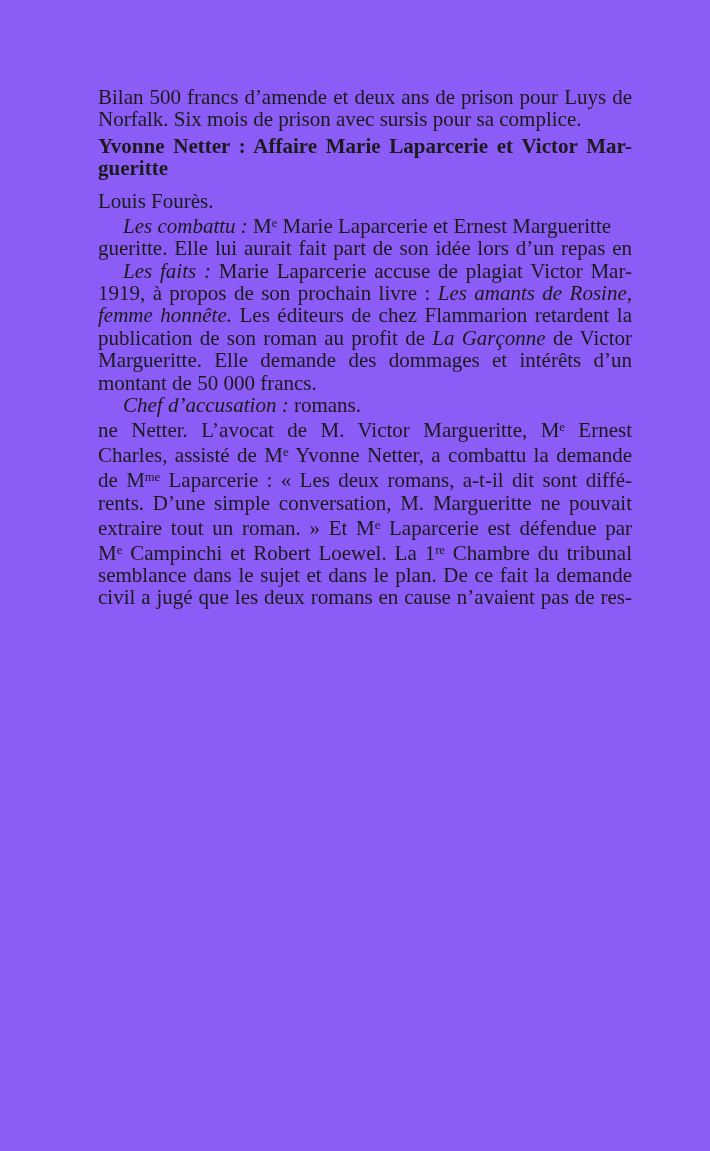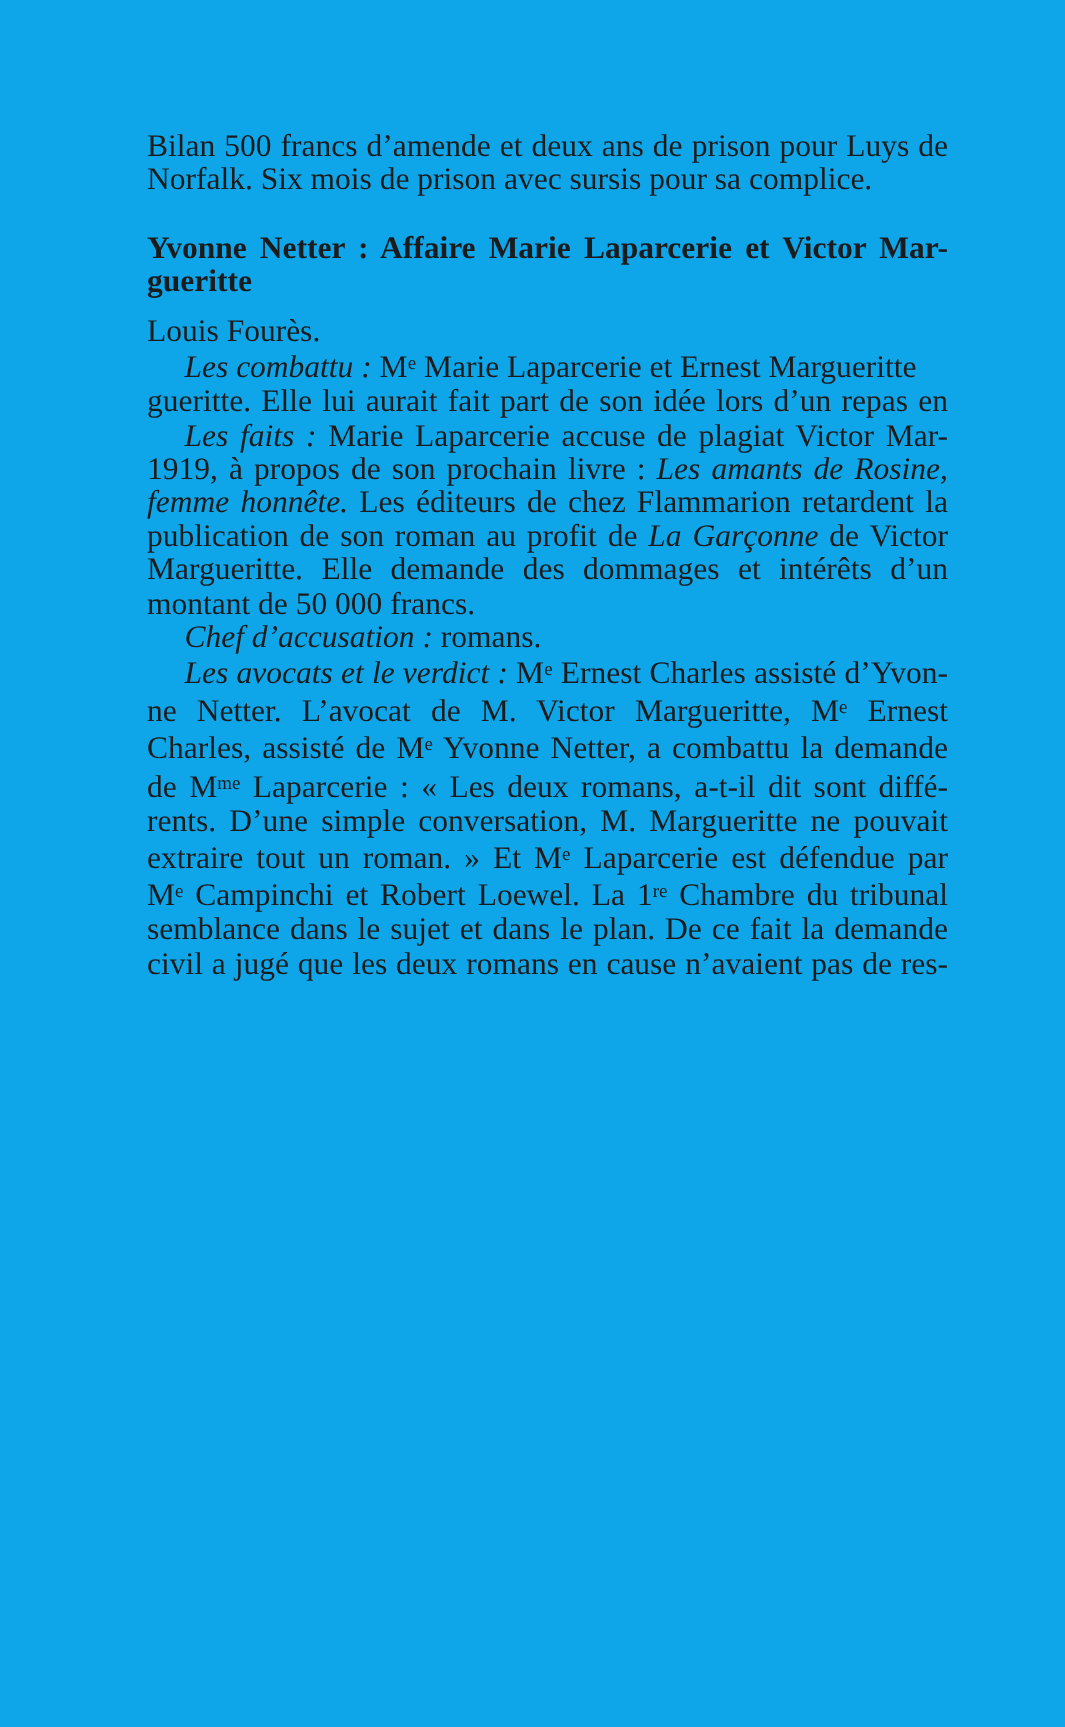--- a/index.html
+++ b/index.html
@@ -11,34 +11,34 @@
     width: 710px;
     height: 1151px;
     position: relative;
     overflow: hidden;
     font-family: "Liberation Serif", "DejaVu Serif", serif;
     color: #1b1b1b;
   }
   .page {
     position: absolute;
     inset: 0;
-    background: #0ea5e9;
+    background: #8b5cf6;
   }
   .text-block {
     position: absolute;
     left: 98px;
     top: 86px;
     width: 534px;
     font-size: 21px;
     line-height: 22.4px;
   }
   .para { margin: 0; }
   .para.heading {
     font-weight: bold;
-    margin-top: 23px;
+    margin-top: 4px;
     margin-bottom: 10px;
   }
   .line {
     text-align: justify;
     text-align-last: justify;
   }
   .line.last {
     text-align-last: left;
   }
   .line.first-indent {
@@ -75,21 +75,20 @@
         <div class="line"><span class="">1919, à propos de son prochain livre : </span><span class="it ">Les amants de Rosine,</span></div>
         <div class="line"><span class="it ">femme honnête.</span><span class=""> Les éditeurs de chez Flammarion retardent la</span></div>
         <div class="line"><span class="">publication de son roman au profit de </span><span class="it ">La Garçonne</span><span class=""> de Victor</span></div>
         <div class="line"><span class="">Margueritte. Elle demande des dommages et intérêts d’un</span></div>
         <div class="line last"><span class="">montant de 50&nbsp;000 francs.</span></div>
       </div>
       <div class="para body">
         <div class="line last first-indent"><span class="it ">Chef d’accusation :</span><span class=""> romans.</span></div>
       </div>
       <div class="para body">
-        <div class="line first-indent"><span class="it ">Les avocats et le verdict :</span><span class=""> M</span><span class="sup">e</span><span class=""> Ernest Charles assisté d’Yvon-</span></div>
         <div class="line"><span class="">ne Netter. L’avocat de M. Victor Margueritte, M</span><span class="sup">e</span><span class=""> Ernest</span></div>
         <div class="line"><span class="">Charles, assisté de M</span><span class="sup">e</span><span class=""> Yvonne Netter, a combattu la demande</span></div>
         <div class="line"><span class="">de M</span><span class="sup">me</span><span class=""> Laparcerie : « Les deux romans, a-t-il dit sont diffé-</span></div>
         <div class="line"><span class="">rents. D’une simple conversation, M. Margueritte ne pouvait</span></div>
         <div class="line"><span class="">extraire tout un roman. » Et M</span><span class="sup">e</span><span class=""> Laparcerie est défendue par</span></div>
         <div class="line"><span class="">M</span><span class="sup">e</span><span class=""> Campinchi et Robert Loewel. La 1</span><span class="sup">re</span><span class=""> Chambre du tribunal</span></div>
         <div class="line"><span class="">semblance dans le sujet et dans le plan. De ce fait la demande</span></div>
         <div class="line"><span class="">civil a jugé que les deux romans en cause n’avaient pas de res-</span></div>
       </div>
     </div>

